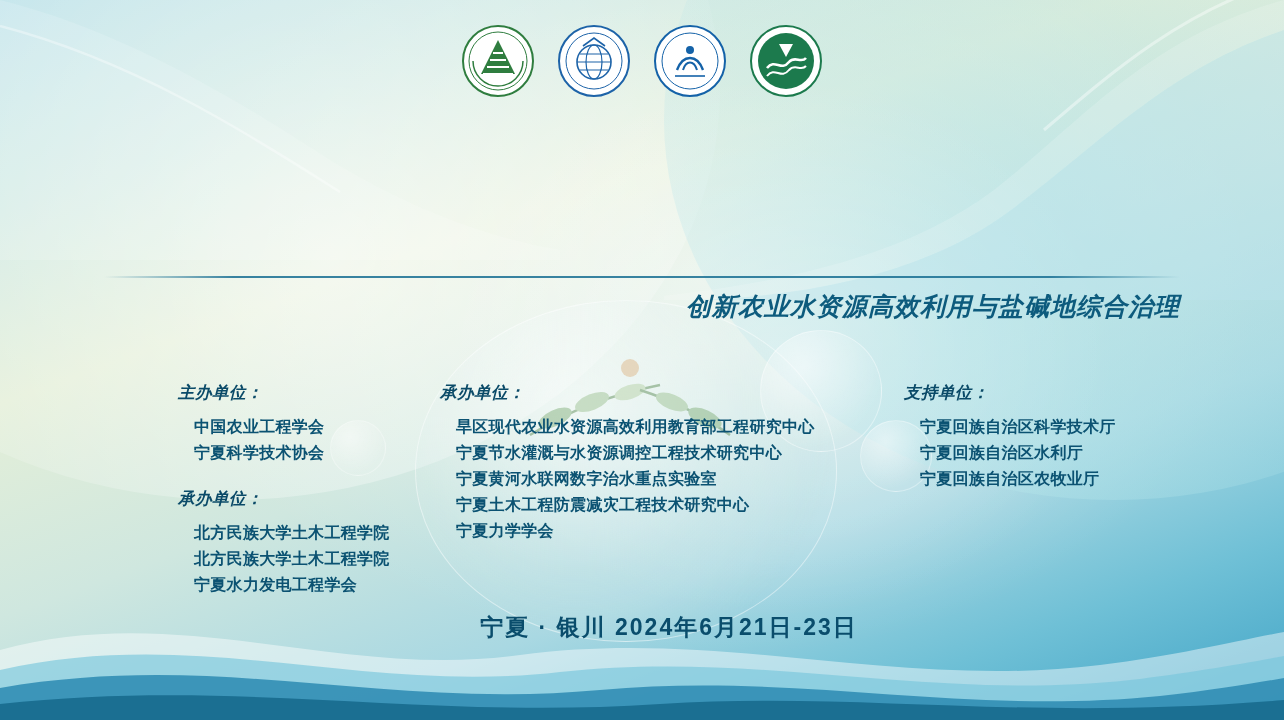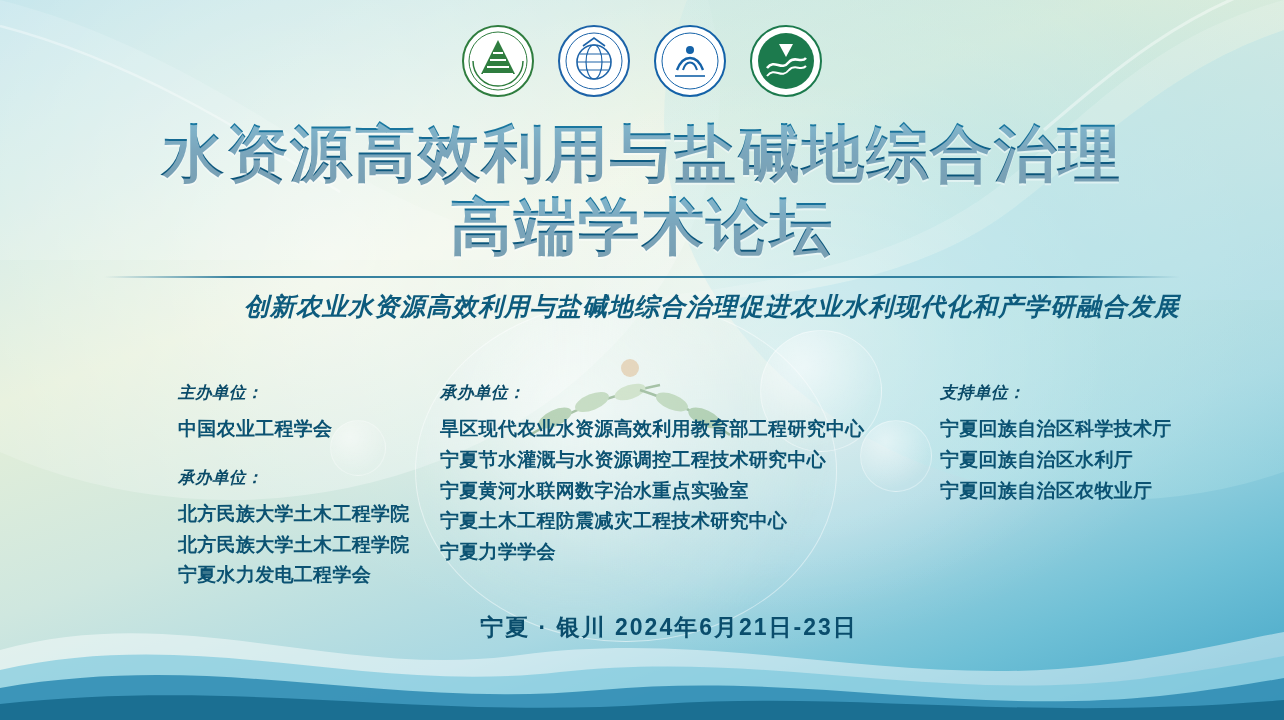--- a/index.html
+++ b/index.html
@@ -143,38 +143,39 @@
     top: 382px;
     left: 0; width: 100%;
     z-index: 6;
     color: #0b4f6e;
   }
   .col {
     position: absolute;
   }
   .col-left   { left: 178px;  width: 250px; }
   .col-mid    { left: 440px;  width: 470px; }
-  .col-right  { left: 940px;  width: 300px; }
+  .col-right  { left: 904px;  width: 300px; }
 
   .grp { margin-bottom: 22px; }
   .grp-title {
     font-size: 16.5px;
     font-weight: bold;
     color: #0a4a68;
     margin-bottom: 10px;
     letter-spacing: .5px;
     font-style: italic;
   }
   .grp-item {
-    font-size: 19px;
+    font-size: 16px;
     font-weight: bold;
     color: #0b5272;
     line-height: 1.62;
     letter-spacing: .3px;
     white-space: nowrap;
+    margin-left: 16px;
   }
 
   
   .footer {
     position: absolute;
     top: 612px;
     left: 0; width: 100%;
     text-align: center;
     z-index: 6;
     margin-left: 27px;
@@ -269,38 +270,34 @@
         <circle cx="37" cy="37" r="35" fill="#ffffff" stroke="#1c7a4d" stroke-width="2"></circle>
         <circle cx="37" cy="37" r="28" fill="#1c7a4d"></circle>
         <path d="M18,44 C26,34 32,48 40,38 C46,31 52,40 57,34" fill="none" stroke="#ffffff" stroke-width="2.6"></path>
         <path d="M18,52 C26,42 32,56 40,46 C46,39 52,48 57,42" fill="none" stroke="#ffffff" stroke-width="2"></path>
         <path d="M30,20 L44,20 L37,33 Z" fill="#ffffff"></path>
       </svg>
     </div>
 
   </div>
 
-  <div class="title-block">
-    <div class="title-line">水资源高效利用与盐碱地综合治理</div>
-    <div class="title-line">高端学术论坛</div>
-  </div>
 
   <div class="divider"></div>
 
   <div class="subtitle-row">
     <div class="subtitle">创新农业水资源高效利用与盐碱地综合治理</div>
-    <div class="subtitle">促进农业水利现代化和产学研融合发展</div>
   </div>
 
   <div class="orgs">
 
     <div class="col col-left">
       <div class="grp">
         <div class="grp-title">主办单位：</div>
         <div class="grp-item">中国农业工程学会</div>
+        <div class="grp-item">宁夏科学技术协会</div>
       </div>
       <div class="grp">
         <div class="grp-title">承办单位：</div>
         <div class="grp-item">北方民族大学土木工程学院</div>
         <div class="grp-item">北方民族大学土木工程学院</div>
         <div class="grp-item">宁夏水力发电工程学会</div>
       </div>
     </div>
 
     <div class="col col-mid">

